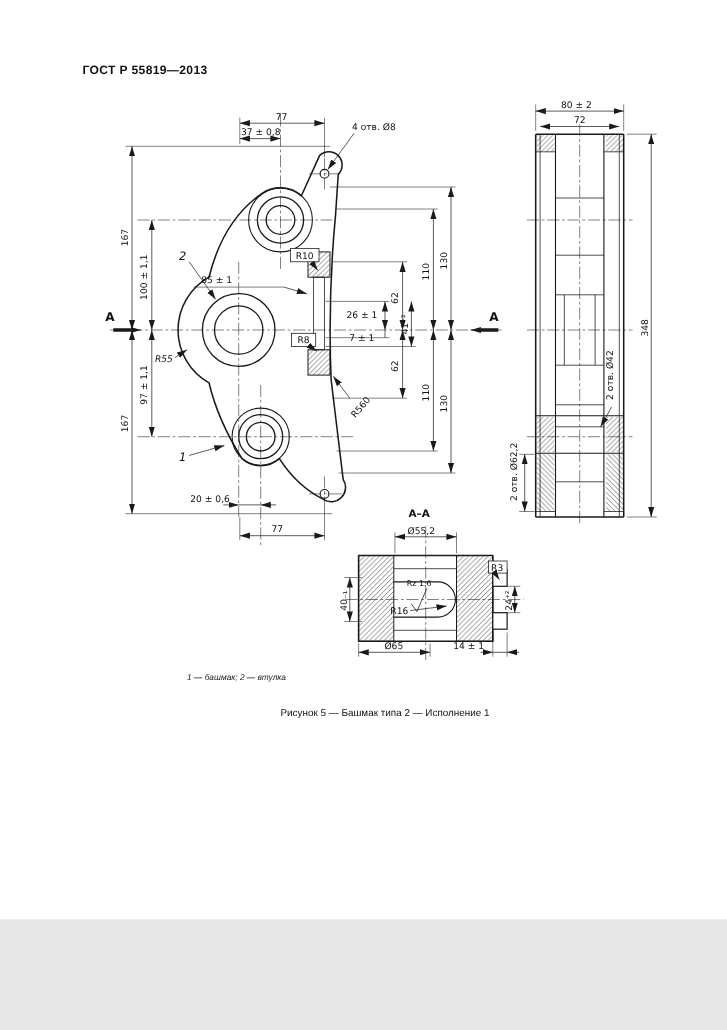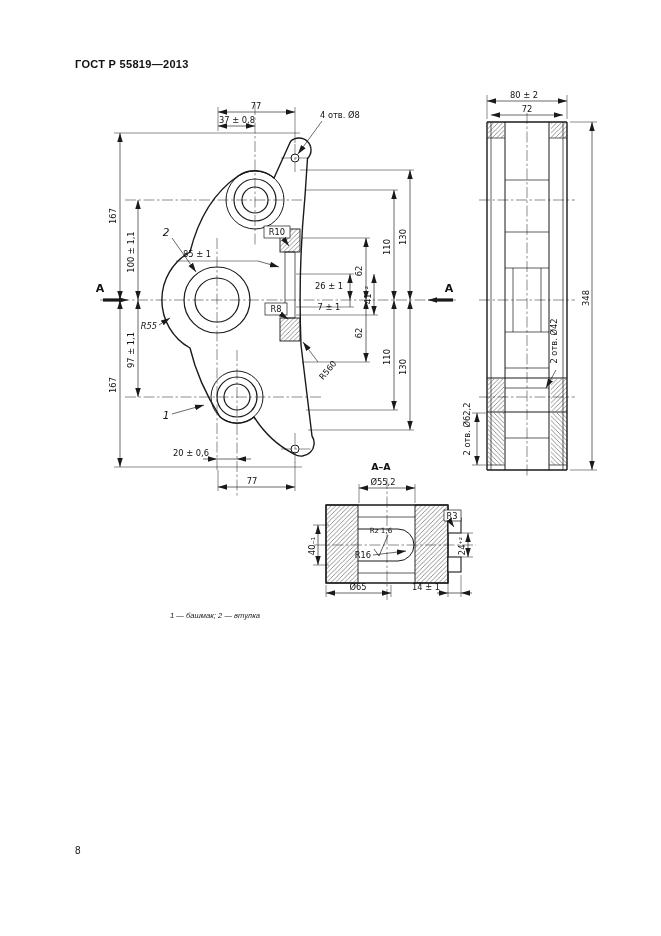--- a/index.html
+++ b/index.html
@@ -1,16 +1,16 @@
 <!DOCTYPE html>
 <html><head>
 <meta charset="utf-8">
 <style>
   html,body{margin:0;padding:0;background:#e8e8e8;}
-  .page{position:relative;width:661px;height:936px;background:#ffffff;margin:0 auto;
+  .page{position:relative;width:661px;height:836px;background:#ffffff;margin:0 auto;
         font-family:"Liberation Sans",sans-serif;color:#111;overflow:hidden;}
   .hdr{position:absolute;left:75px;top:58px;font-size:11px;font-weight:700;letter-spacing:.3px;}
   .legend{position:absolute;left:170px;top:611px;width:360px;text-align:left;
           font-size:7.6px;font-style:italic;color:#222;}
   .cap{position:absolute;left:130px;top:643px;width:440px;text-align:center;font-size:9px;}
   .pnum{position:absolute;left:75px;top:845px;font-size:10px;}
   svg{position:absolute;left:0;top:0;}
   .outl{fill:#fff;stroke:#1a1a1a;stroke-width:1.4;stroke-linejoin:round;}
   .s12{stroke:#1a1a1a;stroke-width:1.2;fill:none;}
   .s10{stroke:#1a1a1a;stroke-width:1.0;fill:none;}
@@ -291,14 +291,15 @@
       <line class="ext" x1="448" y1="575" x2="448" y2="597"></line>
       <line class="ext" x1="461" y1="575" x2="461" y2="597"></line>
       <line class="dln" x1="448" y1="593" x2="461" y2="593"></line>
       <line class="dln" x1="437" y1="593" x2="448" y2="593" marker-end="url(#ar)"></line>
       <line class="dln" x1="472" y1="593" x2="461" y2="593" marker-end="url(#ar)"></line>
       <text class="t" x="426" y="590">14 ± 1</text>
     </g>
   </svg>
 
   <div class="legend">1 — башмак; 2 — втулка</div>
+  <div class="cap">Рисунок 5 — Башмак типа 2 — Исполнение 1</div>
   <div class="pnum">8</div>
 </div>
 
 </body></html>

